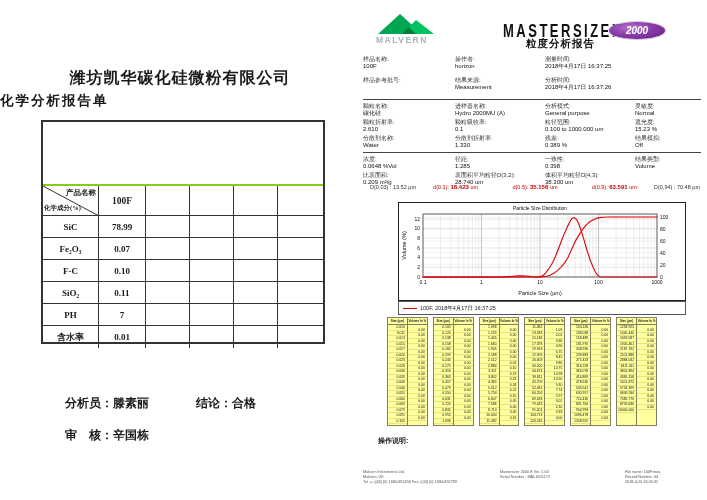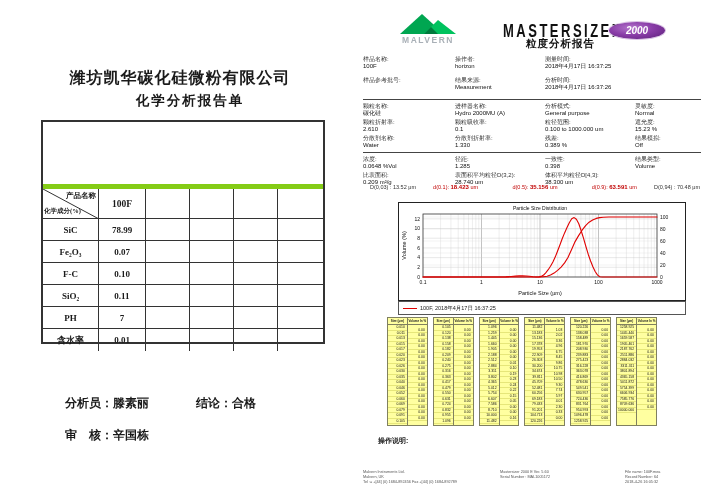--- a/index.html
+++ b/index.html
@@ -2,39 +2,39 @@
 <html><head>
 <meta charset="utf-8">
 <style>
   html,body{margin:0;padding:0;}
   body{width:707px;height:500px;background:#ffffff;position:relative;overflow:hidden;
        font-family:"Liberation Sans","DejaVu Sans",sans-serif;color:#1a1a1a;}
   
   #left-page{position:absolute;left:0;top:0;width:360px;height:500px;
              font-family:"Liberation Serif","DejaVu Serif",serif;font-weight:bold;}
   .lp-company{position:absolute;top:68px;left:0;width:360px;text-align:center;font-size:16px;letter-spacing:1px;}
-  .lp-doctitle{position:absolute;top:92px;left:0;width:360px;text-align:center;font-size:13.5px;letter-spacing:2px;margin-left:10px;}
+  .lp-doctitle{position:absolute;top:92px;left:0;width:360px;text-align:left;font-size:13.5px;letter-spacing:2px;}
   .lp-table{position:absolute;left:41px;top:120px;width:280px;height:220px;border:2px solid #333;}
   .lp-info{position:absolute;left:0;top:0;width:100%;height:62px;font-size:9px;}
   .lp-info span{position:absolute;white-space:nowrap;}
   .lp-grid{position:absolute;left:0;top:62px;width:100%;bottom:0;display:grid;
            grid-template-columns:56px 47px 44px 44px 44px 45px;grid-template-rows:30px 22px 22px 22px 22px 22px 22px;
-           border-top:5px solid #84cc16;text-align:center;}
+           border-top:2px solid #84cc16;text-align:center;}
   .lp-cell{border-right:1px solid #333;border-bottom:1px solid #333;display:flex;align-items:center;justify-content:center;
            font-size:9px;overflow:hidden;}
   .lp-cell:nth-child(6n){border-right:none;}
   .lp-grid .lastrow{border-bottom:none;}
   .lp-diag{position:relative;display:block;}
   .lp-diag svg{position:absolute;left:0;top:0;}
   .lp-diag .dt{position:absolute;right:2px;top:2px;font-size:7.5px;}
   .lp-diag .db{position:absolute;left:1px;bottom:2px;font-size:6.5px;}
   .lp-foot{position:absolute;font-size:12px;white-space:nowrap;margin-top:20px;}
   
   #right-page{position:absolute;left:360px;top:0;width:347px;height:500px;font-size:6px;}
-  .logo{position:absolute;left:36px;top:12px;width:64px;text-align:center;}
+  .logo{position:absolute;left:16px;top:12px;width:64px;text-align:left;}
   .logo .word{color:#a9b0b7;font-size:8.5px;font-weight:bold;letter-spacing:1.5px;margin-top:-2px;}
   .ms-title{position:absolute;left:143px;top:21px;font-size:13px;font-weight:bold;letter-spacing:2.5px;
             transform:scaleY(1.35);transform-origin:top left;color:#111;}
   .ms-oval{position:absolute;left:249px;top:22px;width:56px;height:17px;border-radius:50%;
            background:radial-gradient(ellipse at 40% 35%,#b477cc 0%,#8a3da8 45%,#5a1d78 100%);
            color:#fff;font-style:italic;font-weight:bold;font-size:10px;display:flex;align-items:center;justify-content:center;
            box-shadow:0 0 0 1px #d9c2e4;}
   .report-title{position:absolute;left:130px;top:37px;font-size:10.5px;font-weight:bold;letter-spacing:1px;color:#111;margin-left:36px;}
   .info-grid{position:absolute;display:grid;}
   .ig1{left:3px;top:56px;grid-template-columns:92px 90px 156px;grid-auto-rows:21px;width:338px;}

